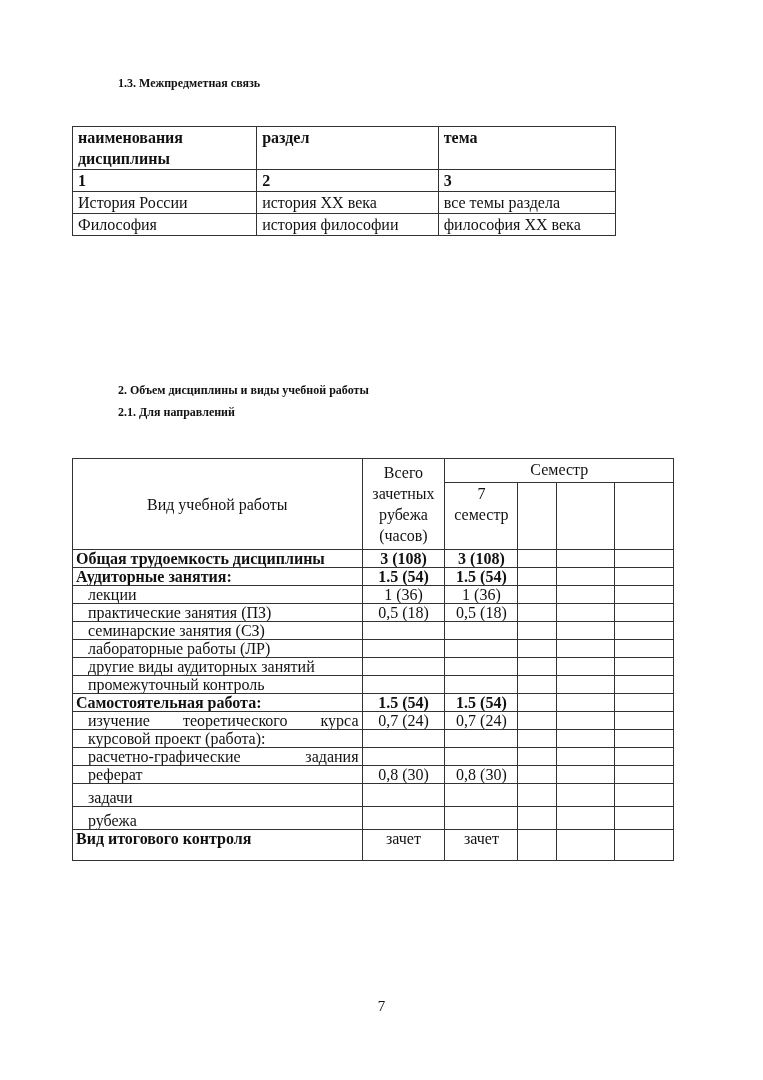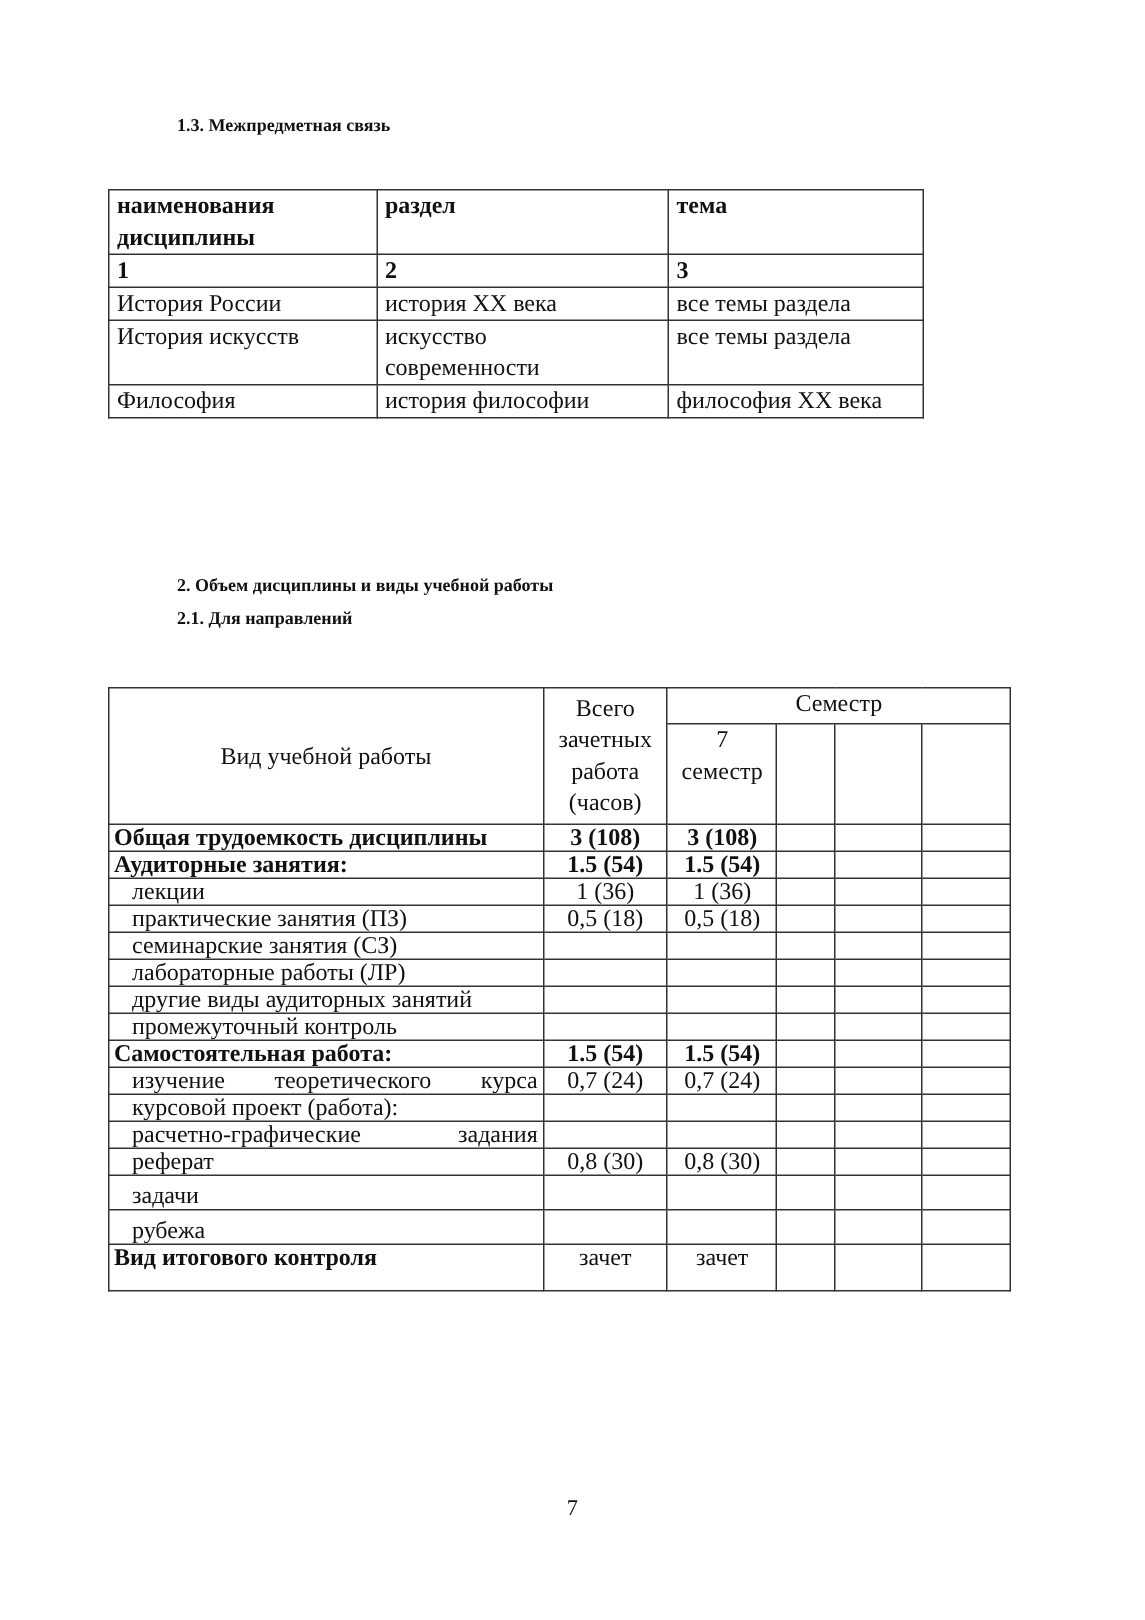--- a/index.html
+++ b/index.html
@@ -41,25 +41,20 @@
     <td>1</td>
     <td>2</td>
     <td>3</td>
   </tr>
   <tr>
     <td>История России</td>
     <td>история XX века</td>
     <td>все темы раздела</td>
   </tr>
   <tr>
-    <td>История искусств</td>
-    <td style="padding-right:60px">искусство современности</td>
-    <td>все темы раздела</td>
-  </tr>
-  <tr>
     <td>Философия</td>
     <td>история философии</td>
     <td>философия XX века</td>
   </tr>
 </tbody>
   </table>
 
 <div class="h" style="top:383px;">2. Объем дисциплины и виды учебной работы</div>
 <div class="h" style="top:405px;">2.1. Для направлений</div>
 
@@ -68,21 +63,21 @@
     <col style="width:290px">
       <col style="width:83px">
       <col style="width:73px">
       <col style="width:39px">
       <col style="width:58px">
       <col style="width:59px">
   </colgroup>
   <tbody>
       <tr>
     <td rowspan="2" class="hd" style="height:90px">Вид учебной работы</td>
-    <td rowspan="2" class="hd">Всего зачетных работа (часов)</td>
+    <td rowspan="2" class="hd">Всего зачетных рубежа (часов)</td>
     <td colspan="4" class="hd" style="height:14px;line-height:14px;text-align:center;">Семестр</td>
   </tr>
   <tr>
     <td class="hd" style="vertical-align:top">7 семестр</td>
     <td></td>
     <td></td>
     <td></td>
   </tr>
   </tbody>
     <tbody id="wrows">

